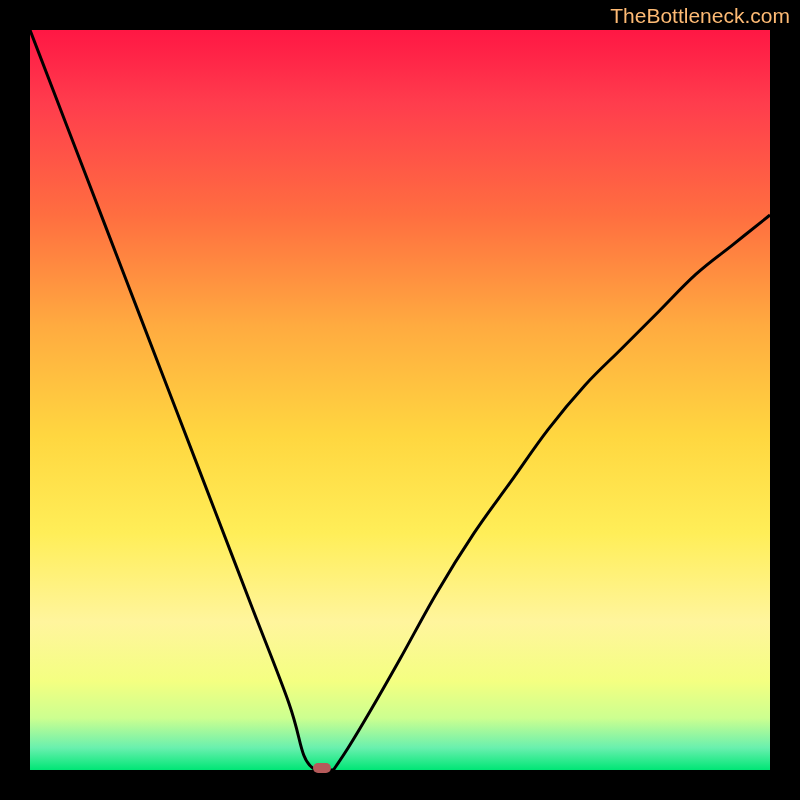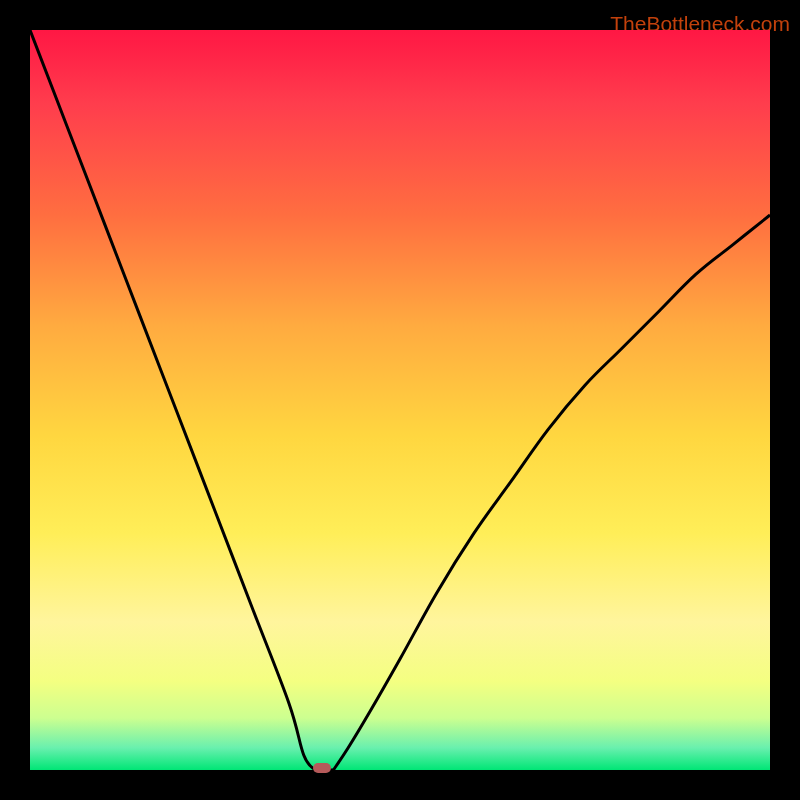--- a/index.html
+++ b/index.html
@@ -37,23 +37,23 @@
   }
   svg.curve {
     position: absolute;
     left: 0;
     top: 0;
     width: 740px;
     height: 740px;
   }
   .watermark {
     position: absolute;
-    top: 12px;
+    top: 4px;
     right: 10px;
-    color: #c2410c;
+    color: #fdba74;
     font-size: 21px;
     font-weight: normal;
     font-family: Arial, sans-serif;
   }
   .marker {
     position: absolute;
     width: 18px;
     height: 10px;
     border-radius: 5px;
     background: #b55a5a;

